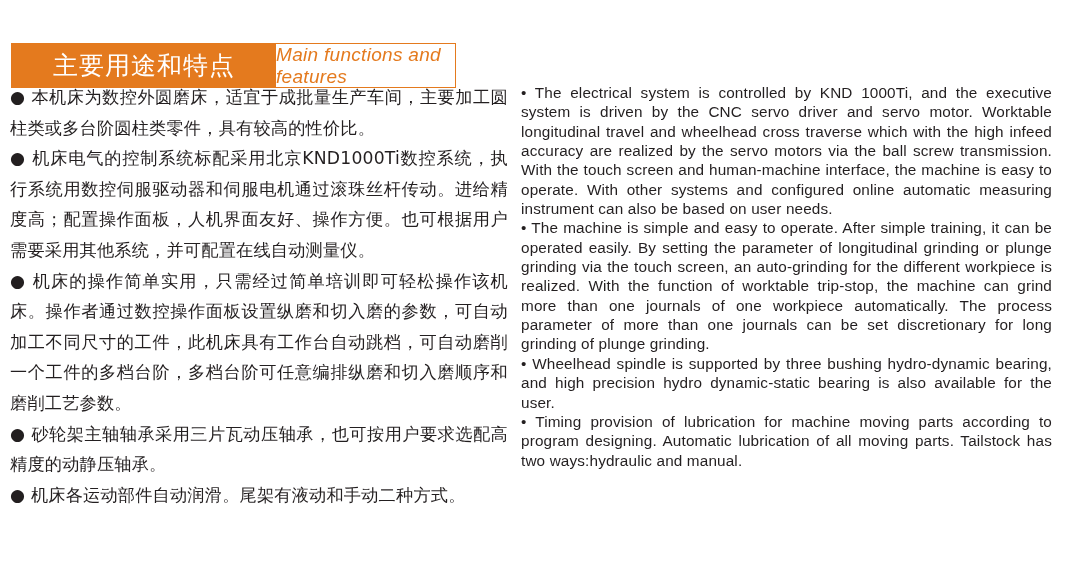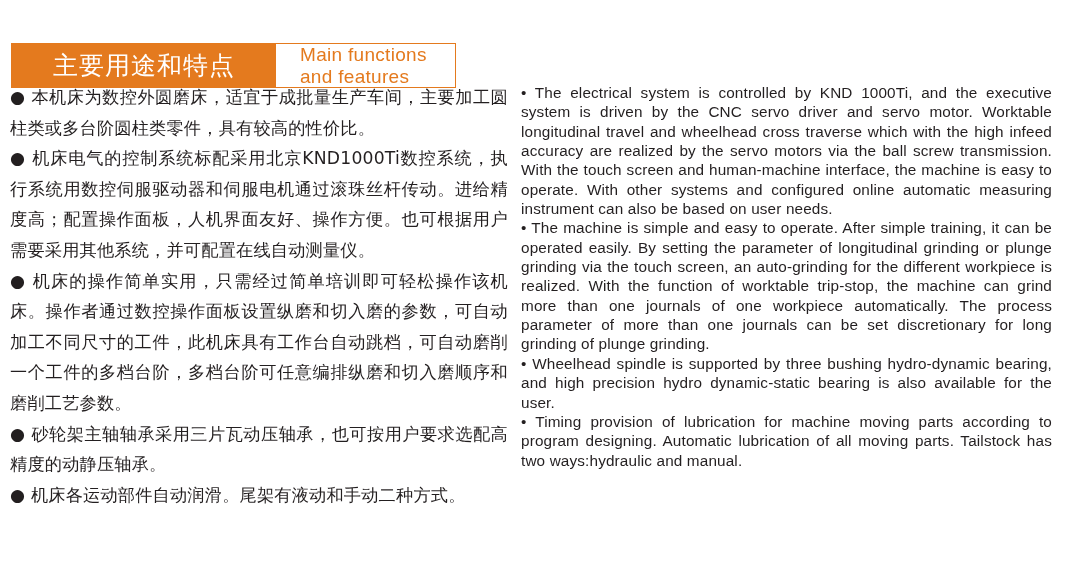--- a/index.html
+++ b/index.html
@@ -1,19 +1,19 @@
 <!DOCTYPE html>
 <html><head>
   <meta charset="utf-8">
   <style>
     html, body { margin: 0; padding: 0; background: #ffffff; }
     body { width: 1069px; height: 563px; position: relative; overflow: hidden; font-family: "DejaVu Sans", sans-serif; color: #231f20; }
     .header { position: absolute; left: 11px; top: 7px; width: 445px; height: 45px; border: 1px solid #e47a1e; box-sizing: border-box; display: flex; background: #fff; margin-top: 36px; }
     .header-cn { width: 264px; height: 100%; background: #e47a1e; color: #ffffff; font-size: 25px; display: flex; align-items: center; justify-content: center; letter-spacing: 1px; }
-    .header-en { flex: 1; color: #e47a1e; font-family: "Liberation Sans", sans-serif; font-size: 19px; display: flex; align-items: center; padding-left: 24px; letter-spacing: 0.3px; }
+    .header-en { flex: 1; color: #e47a1e; font-family: "Liberation Sans", sans-serif; font-size: 19px; display: flex; align-items: center; padding-left: 0; letter-spacing: 0.3px; font-style: italic; }
     .col-cn { position: absolute; left: 10px; top: 82px; width: 498px; font-size: 17.2px; line-height: 30.6px; text-align: justify; letter-spacing: 0.2px; }
     .col-en { position: absolute; left: 521px; top: 83px; width: 531px; font-family: "Liberation Sans", sans-serif; font-size: 15.3px; line-height: 19.35px; text-align: justify; letter-spacing: 0.15px; }
     .para { margin: 0; padding: 0; }
     .bullet { display: inline; }
   </style>
 </head>
 <body>
 
 <div class="header">
   <div class="header-cn">主要用途和特点</div>

